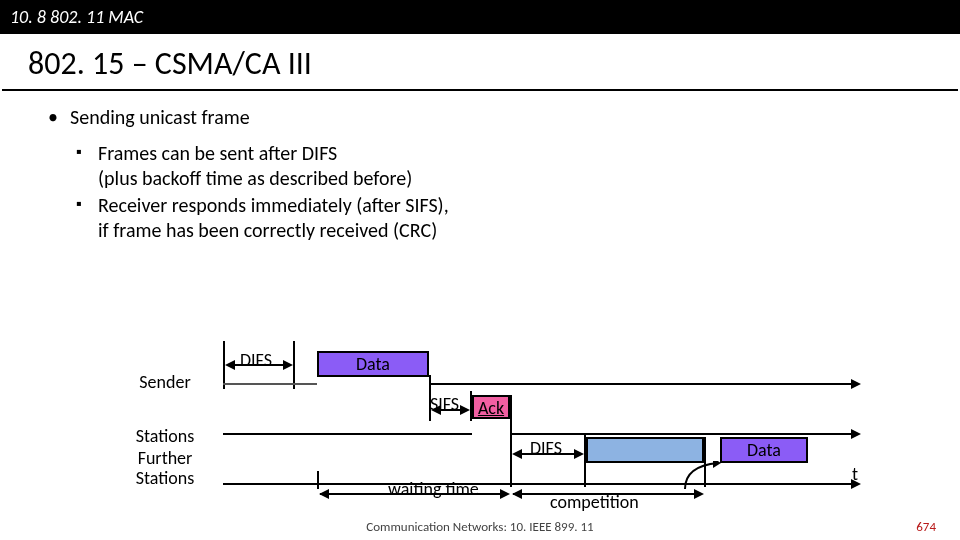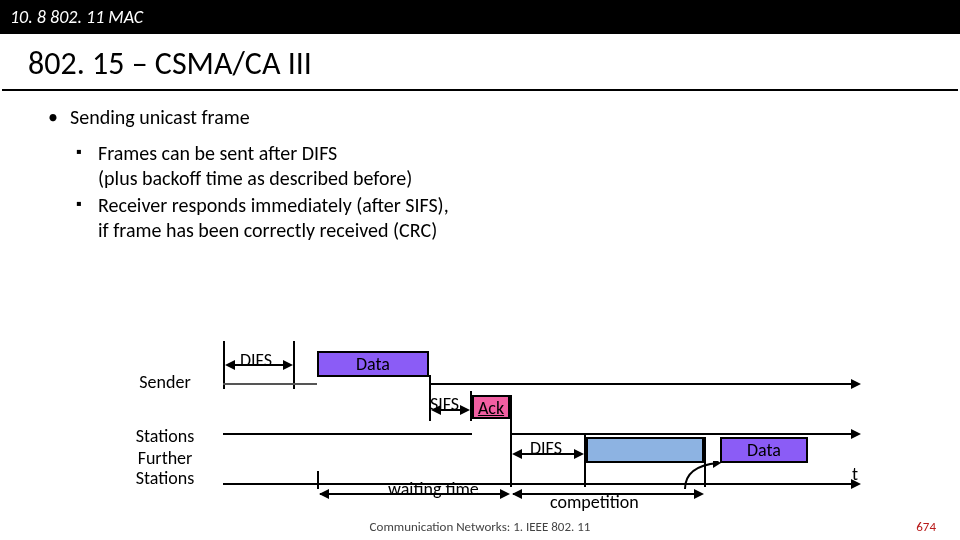--- a/index.html
+++ b/index.html
@@ -227,14 +227,14 @@
   <div class="txt" style="left:260px; top:133px;margin-left:8px;">waiting time</div>
 
   <div class="hline" style="left:393px; top:148px; width:188px; height:1.5px;"></div>
   <div class="arrowhead al" style="left:392px; top:144px;"></div>
   <div class="arrowhead ar" style="left:574px; top:144px;"></div>
   <div class="txt" style="left:430px; top:146px;">competition</div>
 
   <div class="txt" style="left:732px; top:118px;">t</div>
 </div>
 
-<div class="footer">Communication Networks: 1. IEEE 802. 11</div>
+<div class="footer">Communication Networks: 10. IEEE 899. 11</div>
 <div class="pagenum">674</div>
 
 </body></html>

